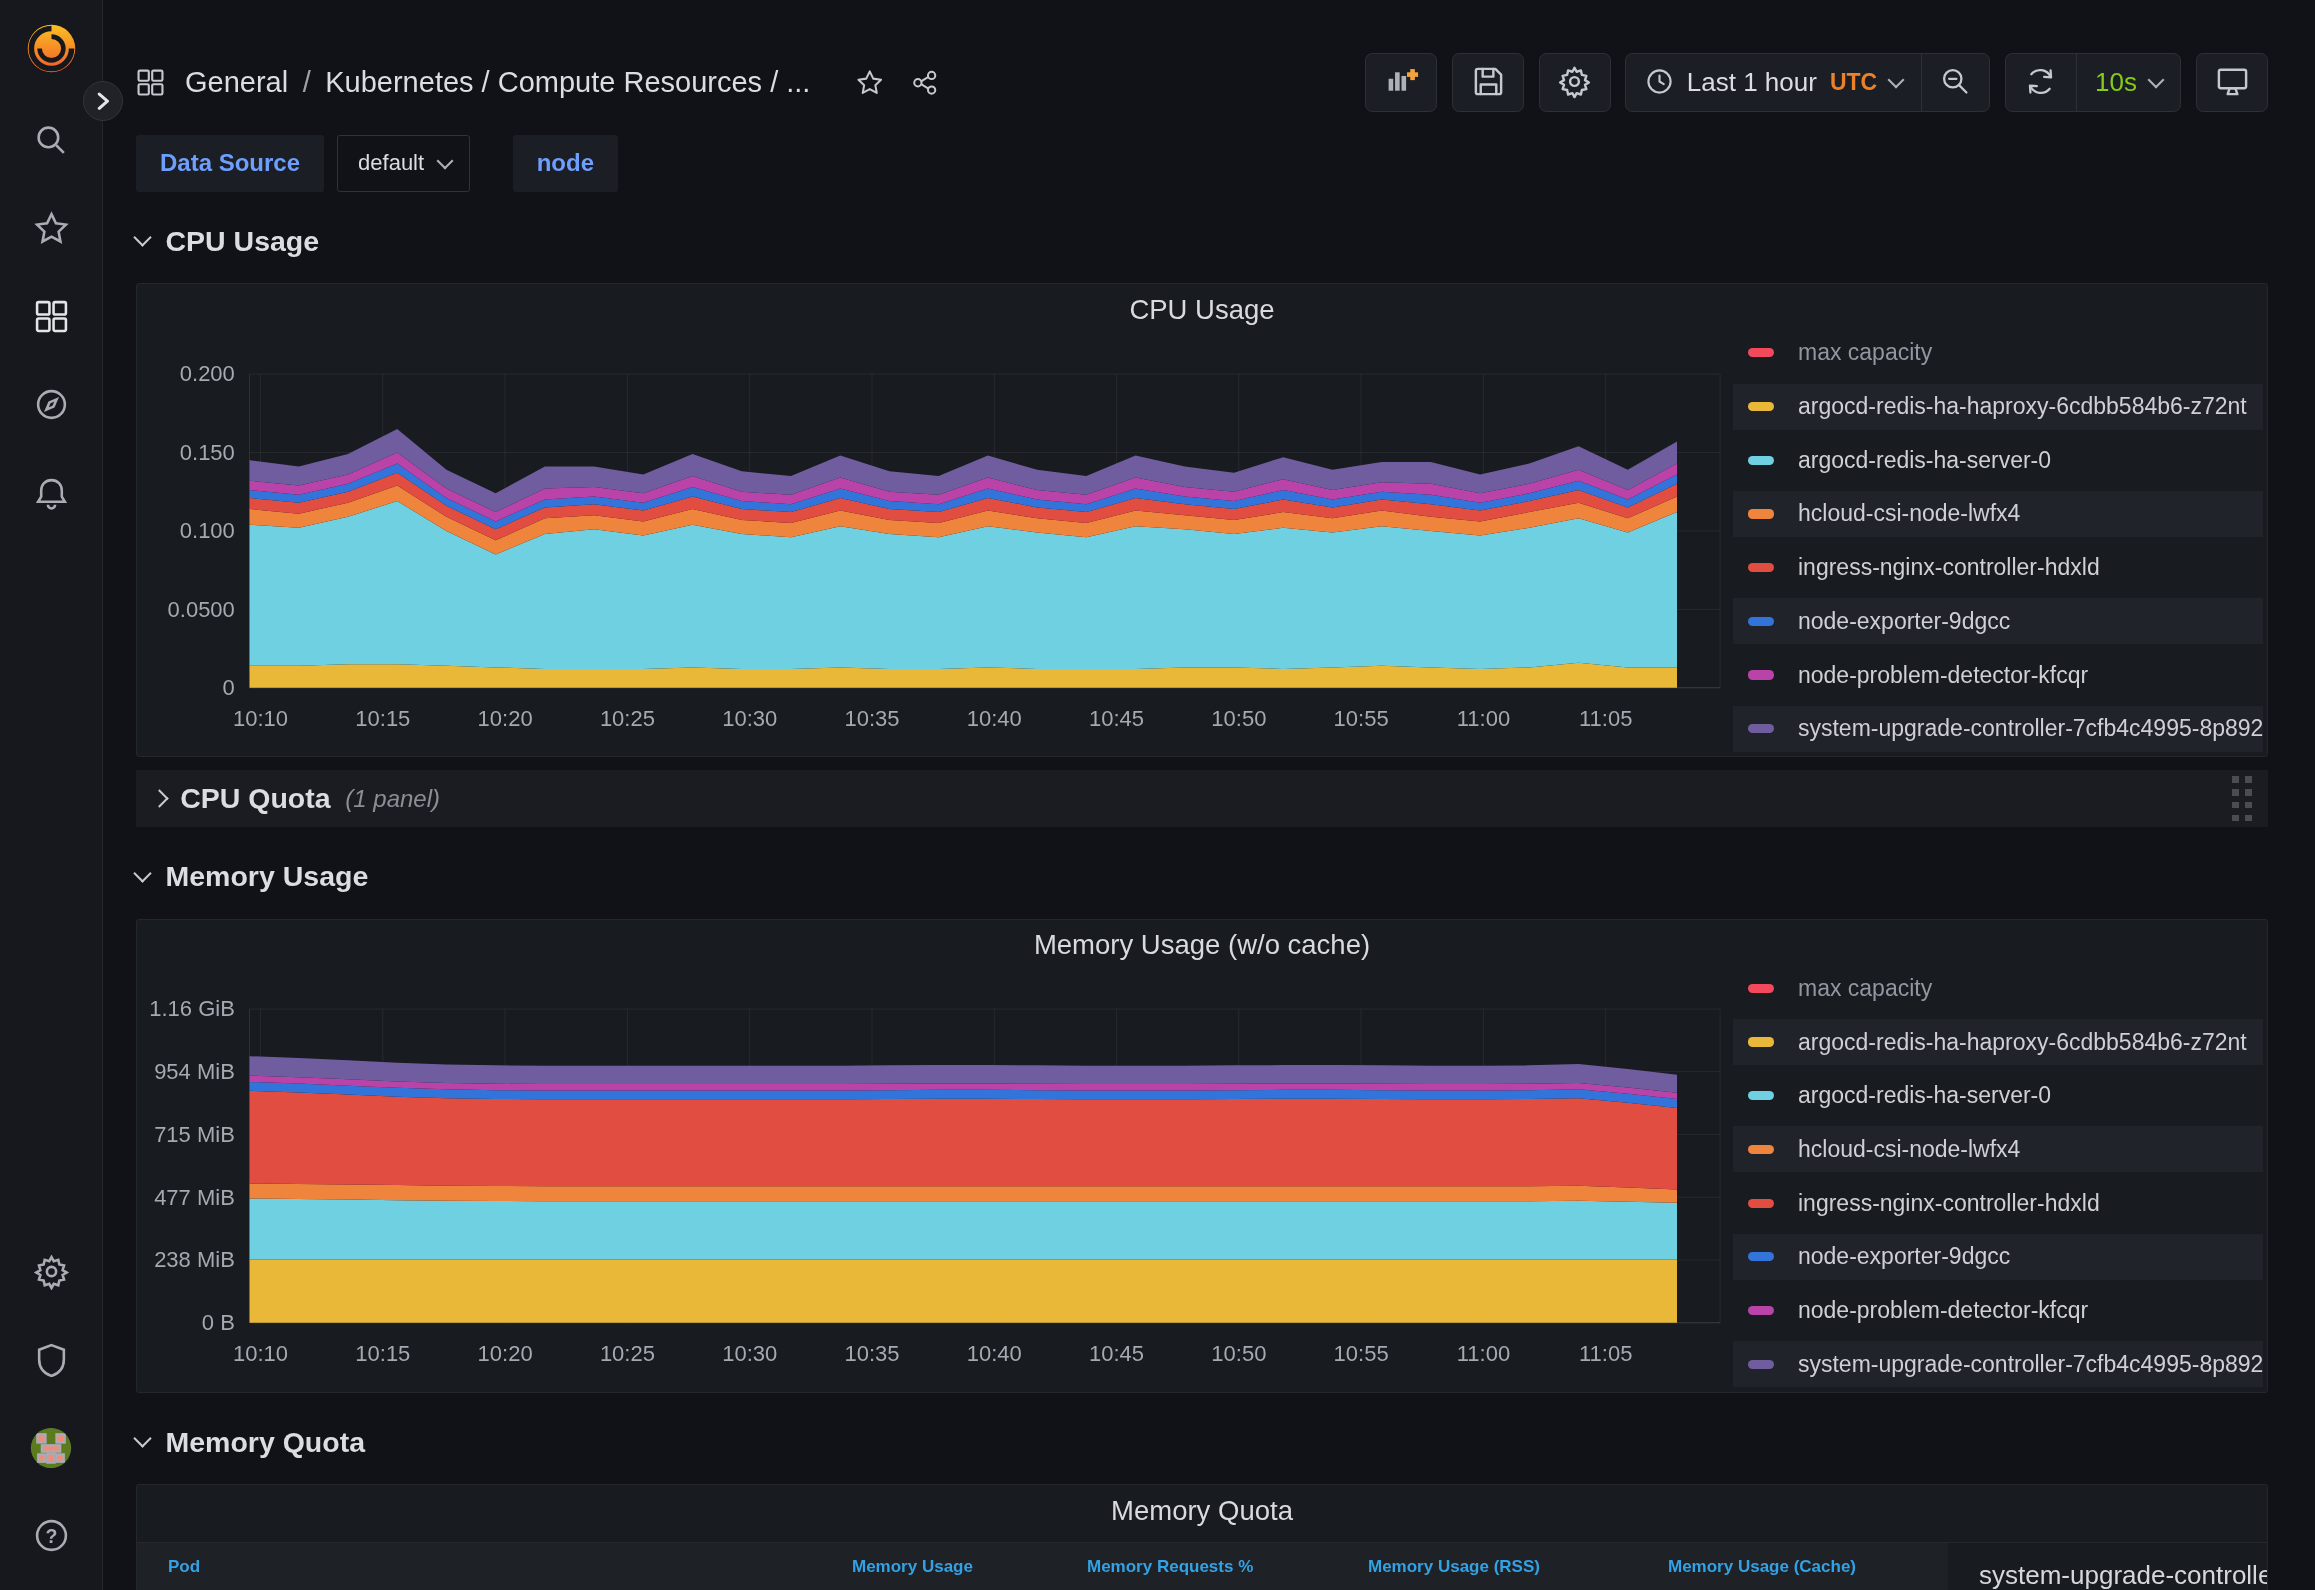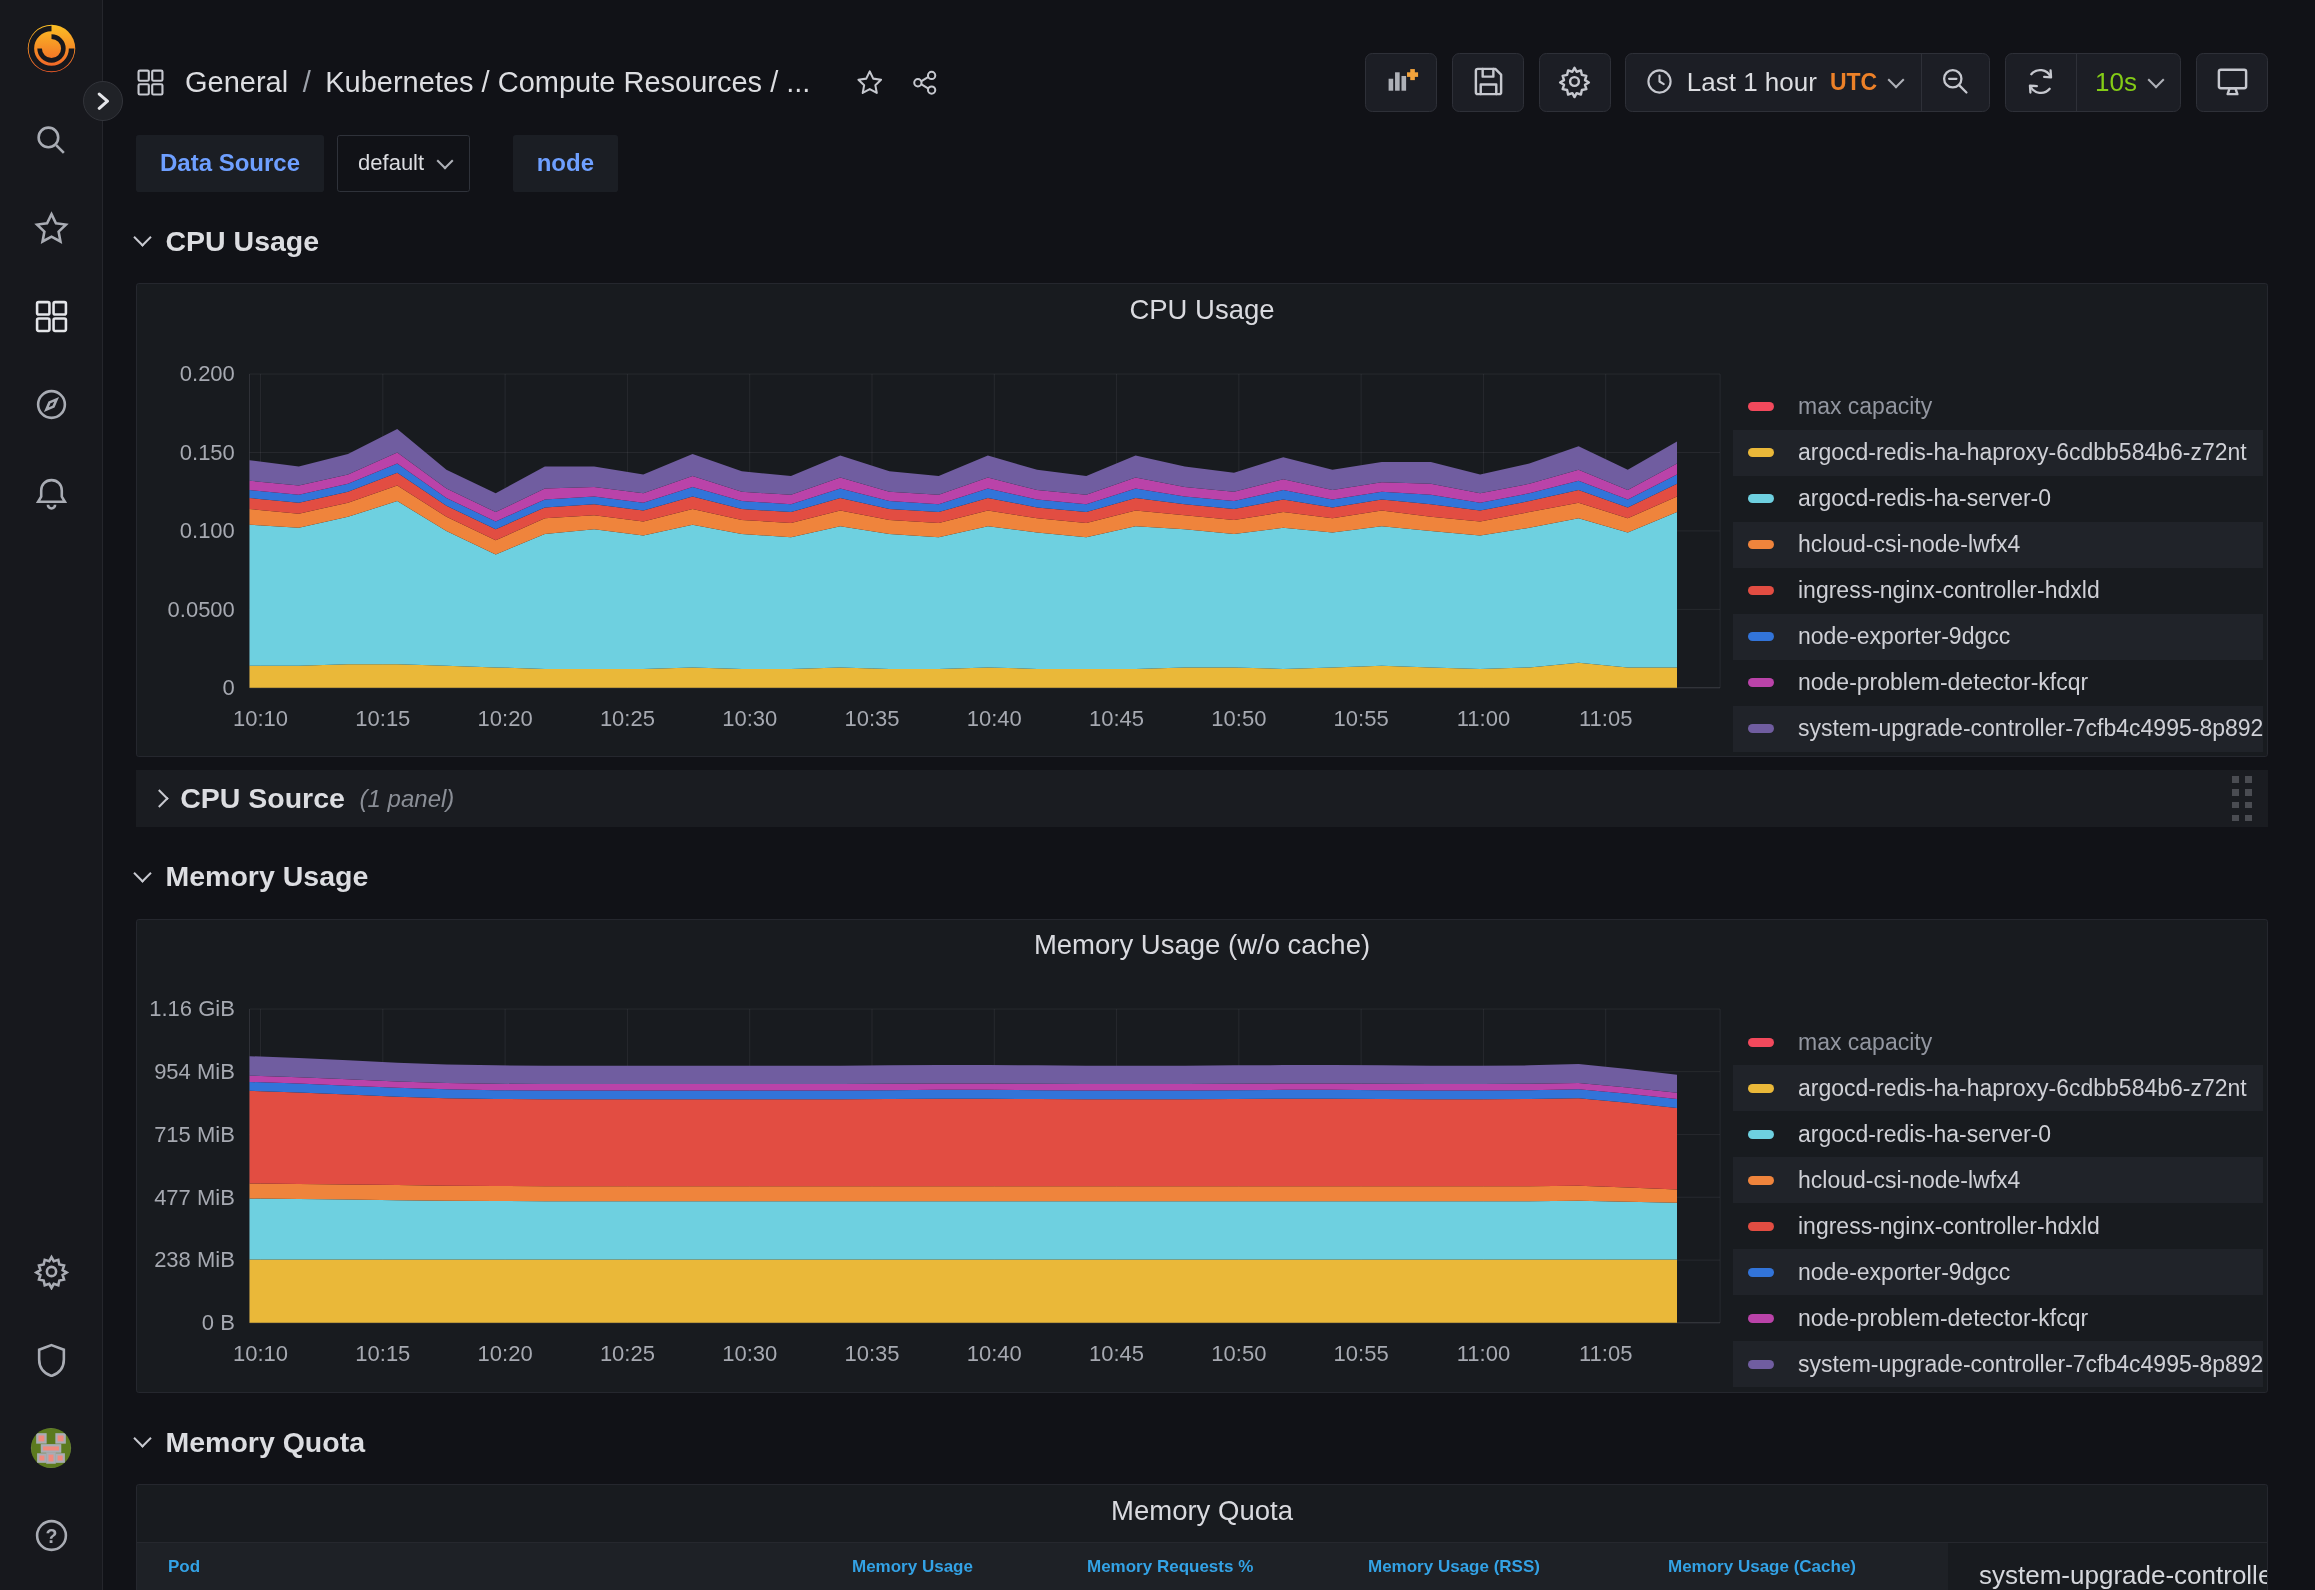--- a/index.html
+++ b/index.html
@@ -54,21 +54,21 @@
     padding:0 16.5px 0 11px; cursor:pointer; }
   .drag-handle { margin-left:auto; display:grid; grid-template-columns:6.4px 6.4px; gap:6.4px; cursor:grab; }
   .drag-handle i { width:6.4px; height:6.4px; background:#4A4C52; display:block; }
   
   .panel { margin-top:20px; background:#181B1F; border:0.9px solid #25272E; border-radius:2.8px; }
   .chart-panel { height:474px; padding:5.5px 7.3px; }
   .panel-title { height:40px; display:flex; align-items:center; justify-content:center;
     font-size:27.5px; font-weight:500; color:#D9DADF; }
   .chart-row { display:flex; }
   .chart-svg { width:1589px; height:422px; flex:none; }
-  .legend { flex:1; display:flex; flex-direction:column; justify-content:flex-end; padding-right:5.5px; }
+  .legend { flex:1; display:flex; flex-direction:column; justify-content:space-between; padding-right:5.5px; }
   .legend-row { height:46px; display:flex; align-items:center; gap:24px; padding-left:14.7px; cursor:pointer; }
   .legend-row.alt { background:#202329; }
   .legend-swatch { width:26px; height:9.2px; border-radius:4.6px; flex:none; }
   .legend-label { font-size:23px; color:#CFD0D6; white-space:nowrap; }
   .legend-label.dim { color:#9296A0; }
   .ylab { fill:#A6A9B1; font-size:24px; font-family:"Liberation Sans",sans-serif; }
   .xlab { fill:#A6A9B1; font-size:24px; font-family:"Liberation Sans",sans-serif; }
   .grid { stroke:rgba(204,204,220,0.09); stroke-width:1; }
   .axis { stroke:rgba(204,204,220,0.15); stroke-width:1; }
   
@@ -368,21 +368,21 @@
           <div class="legend-row alt">
             <span class="legend-swatch" style="background: rgb(112, 93, 160);"></span>
             <span class="legend-label">system-upgrade-controller-7cfb4c4995-8p892</span>
           </div>
         </div>
     </div>
   </div>
 
   <div class="row-collapsed">
     <span class="sec-chev-right" style="margin:0 14.7px 0 5.5px;"></span>
-    <span class="section-title">CPU Source</span>
+    <span class="section-title">CPU Quota</span>
     <span class="panel-count">(1 panel)</span>
     <span class="drag-handle">
         <i></i>
         <i></i>
         <i></i>
         <i></i>
         <i></i>
         <i></i>
         <i></i>
         <i></i>

